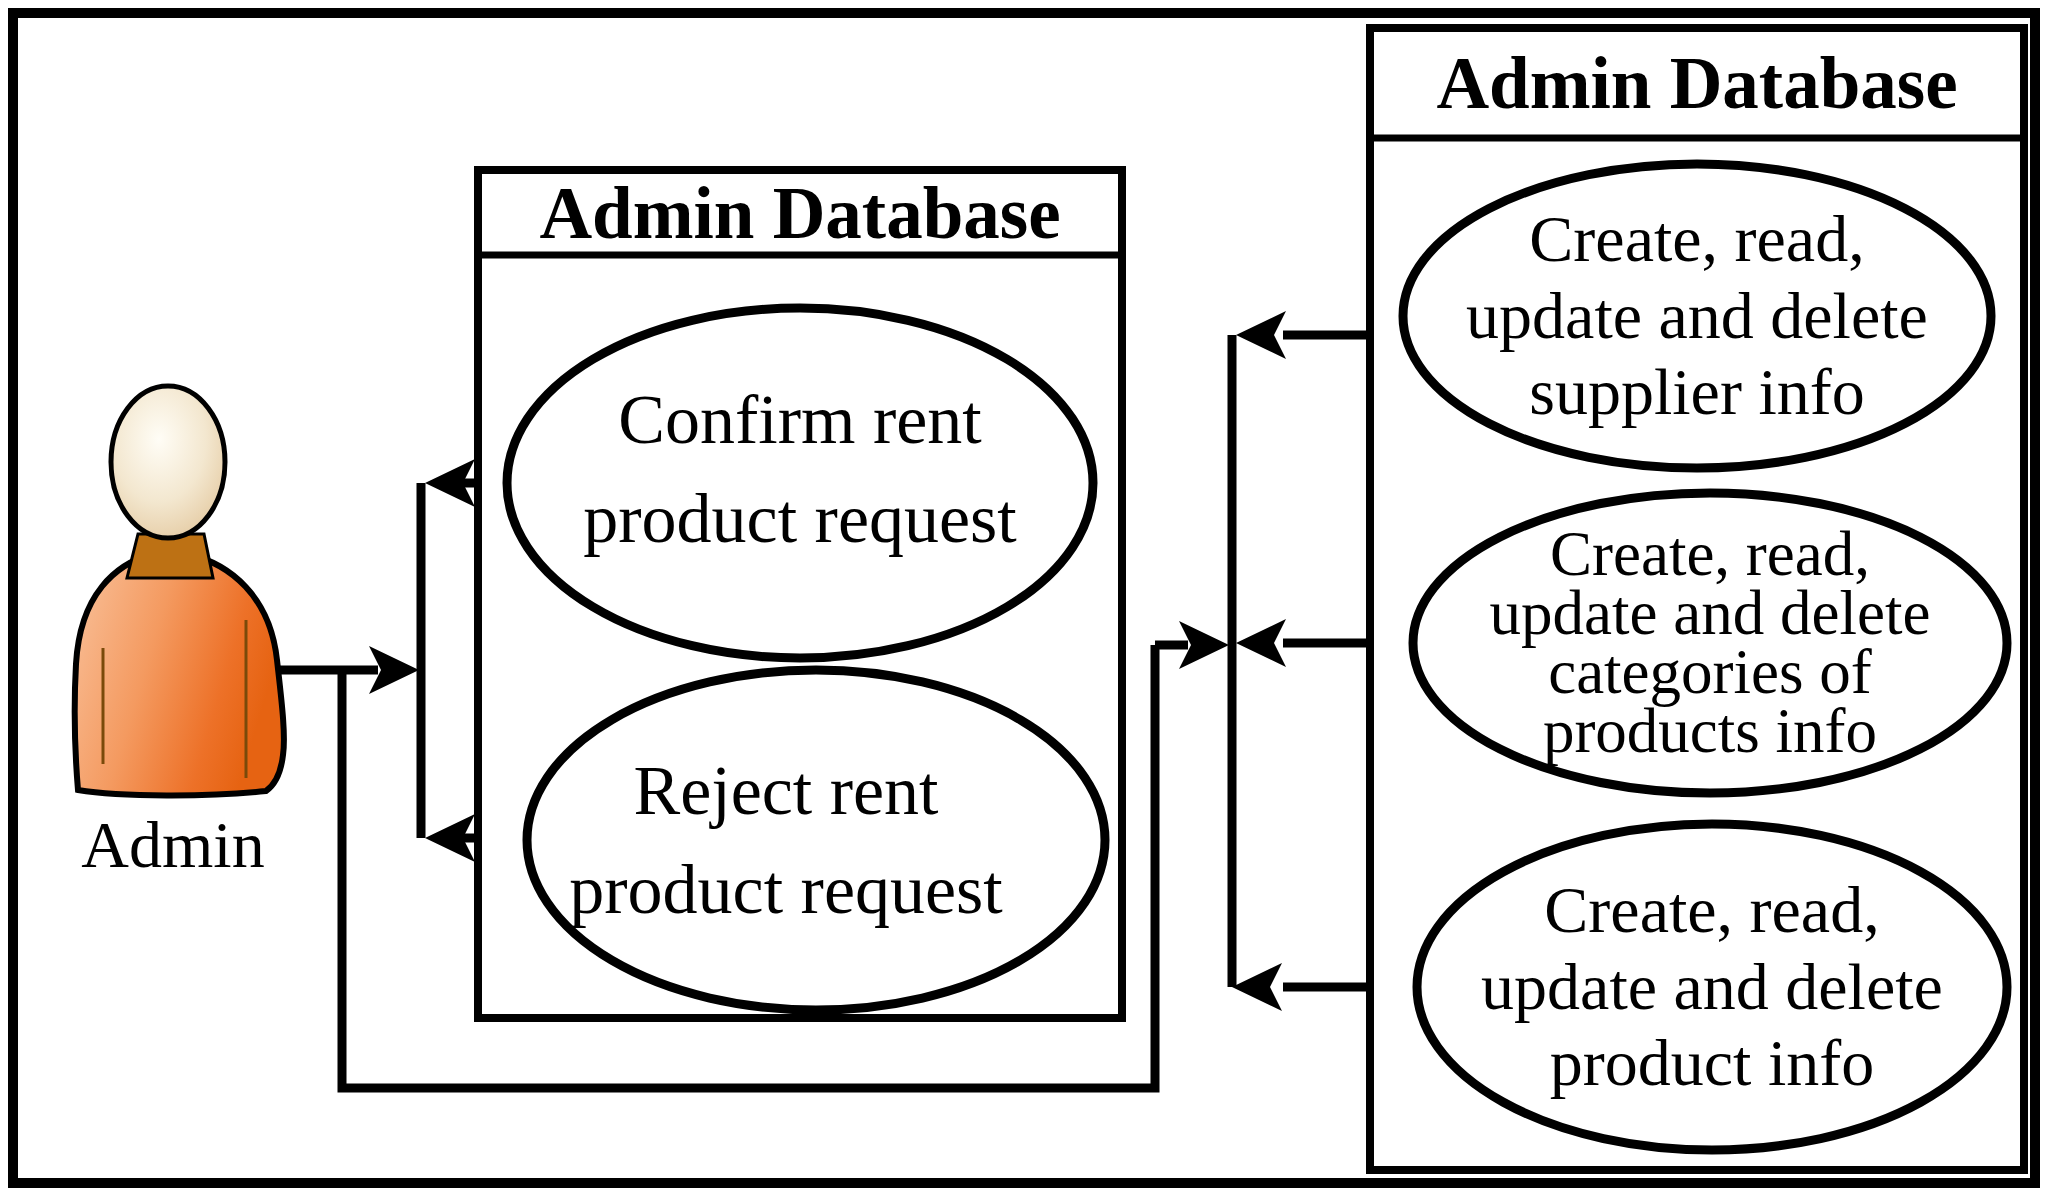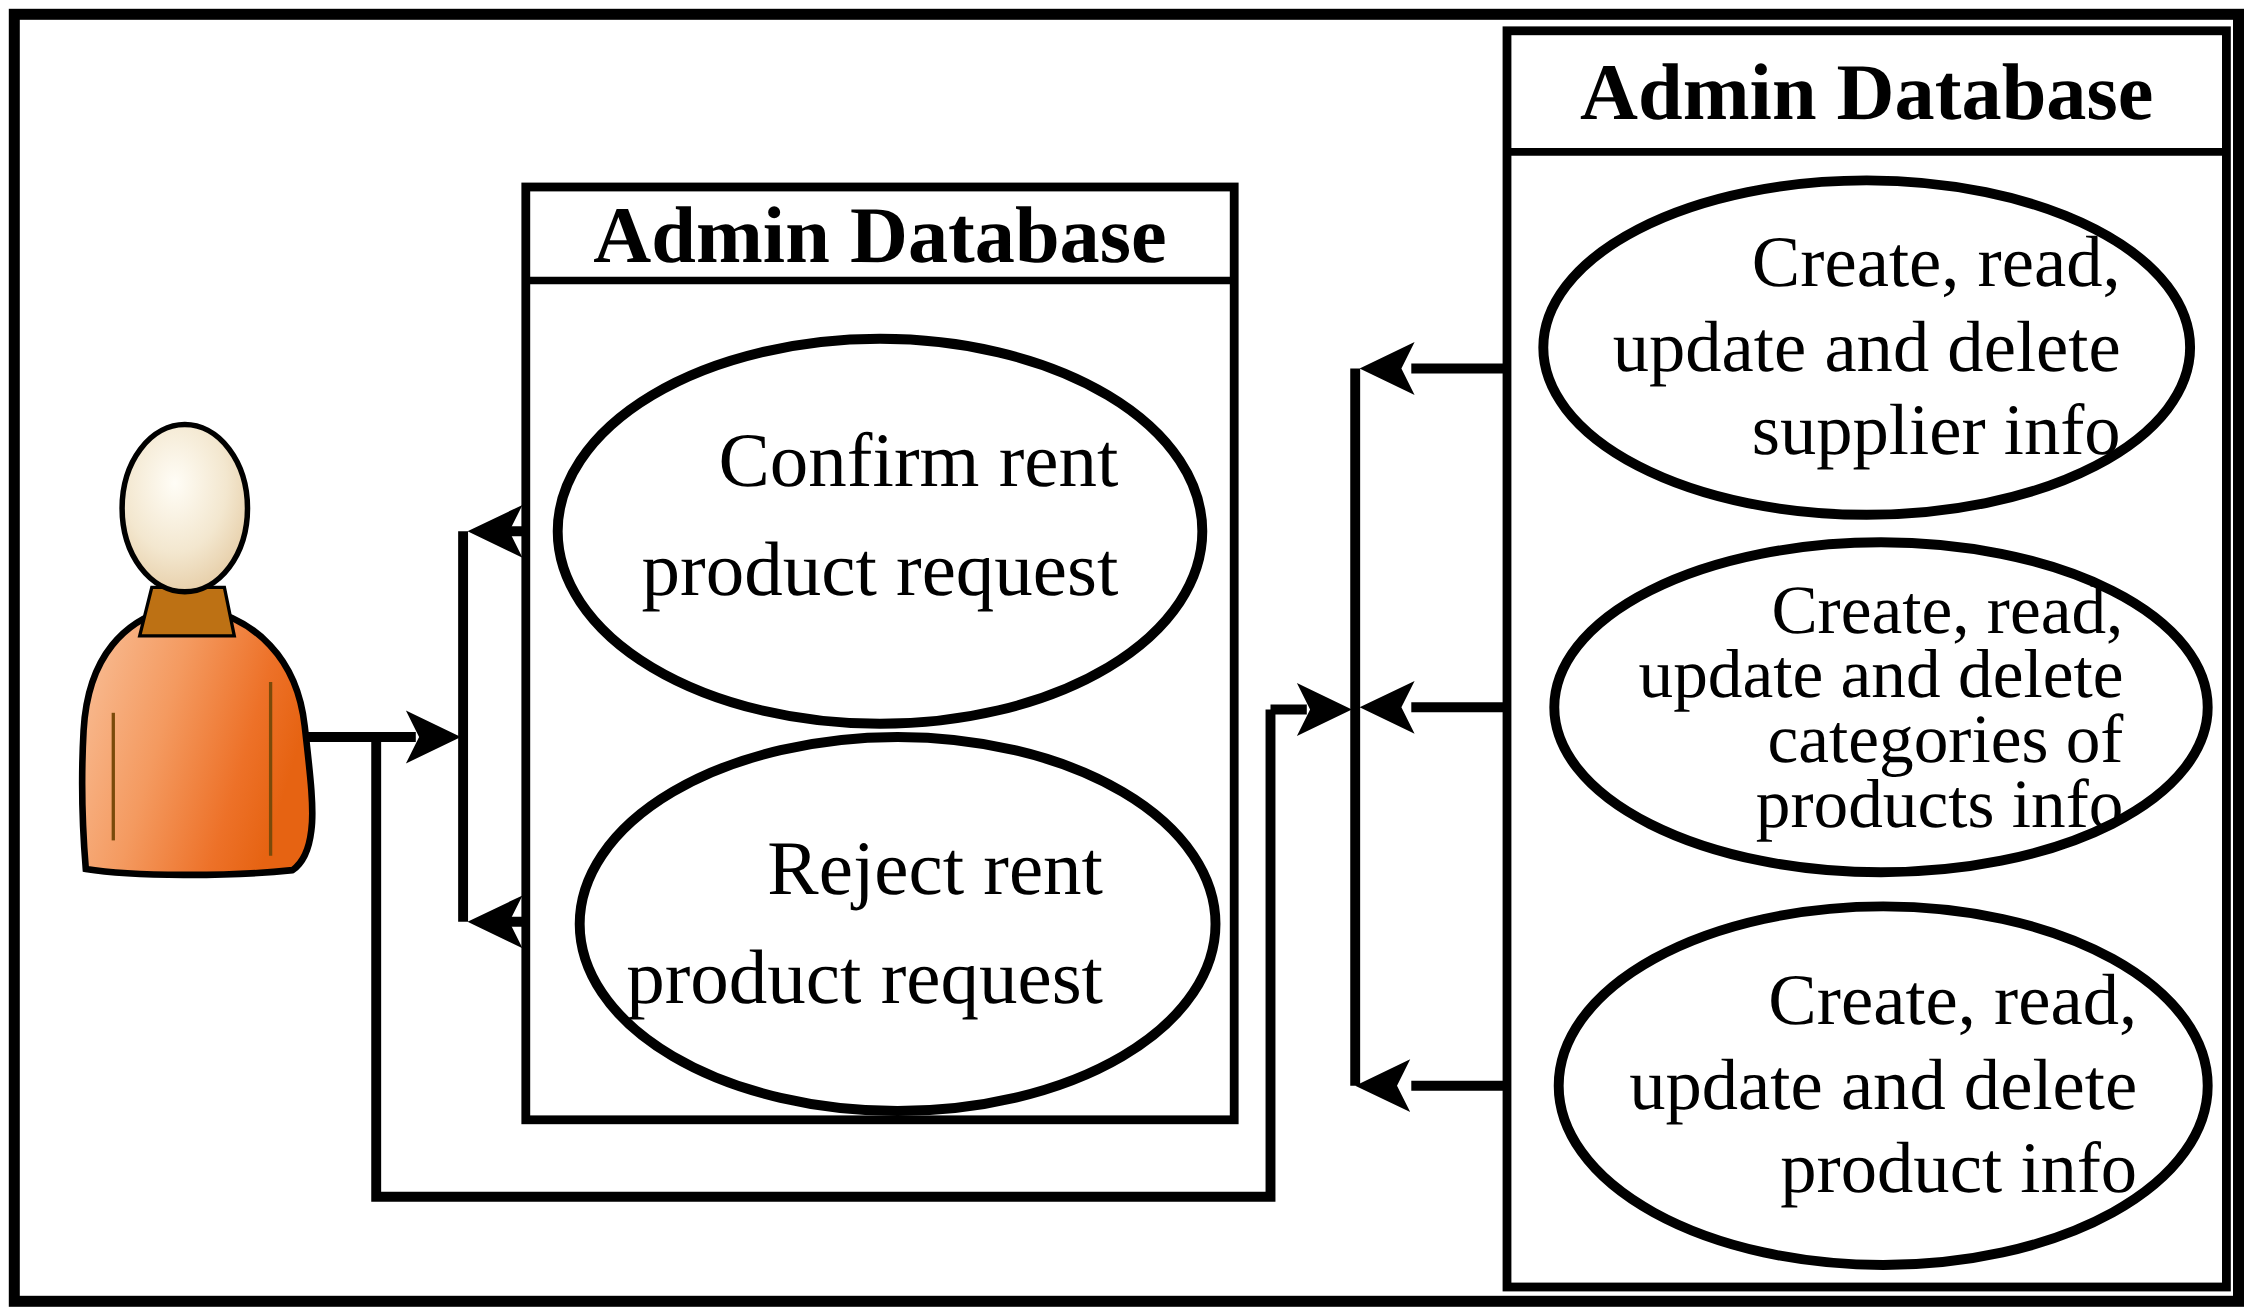--- a/index.html
+++ b/index.html
@@ -1,20 +1,20 @@
 <!DOCTYPE html>
 <html><head>
 <meta charset="utf-8">
 <style>
   html,body{margin:0;padding:0;background:#ffffff;}
   .stage{position:relative;width:2048px;height:1196px;background:#ffffff;overflow:hidden;
          font-family:"Liberation Serif","DejaVu Serif",serif;color:#000;}
   .stage svg{position:absolute;left:0;top:0;}
   .lbl{position:absolute;display:flex;align-items:center;justify-content:center;
-       text-align:right;white-space:pre-line;color:#000;pointer-events:none;}
+       text-align:center;white-space:pre-line;color:#000;pointer-events:none;}
   .box-title{font-weight:bold;font-size:73px;line-height:1;}
   .uc2{font-size:70px;line-height:1.42;}
   .uc3{font-size:66px;line-height:1.16;}
   .uc4{font-size:63px;line-height:0.94;}
   .actor-name{font-size:66px;line-height:1;}
 </style>
 </head>
 <body>
 
 <div class="stage">
@@ -105,13 +105,14 @@
 
   <div class="lbl uc4" style="left:1415px;top:495px;width:590px;height:296px;">Create, read,
 update and delete
 categories of
 products info</div>
 
   <div class="lbl uc3" style="left:1419px;top:826px;width:586px;height:322px;">Create, read,
 update and delete
 product info</div>
 
+  <div class="lbl actor-name" style="left:38px;top:800px;width:270px;height:90px;">Admin</div>
 </div>
 
 </body></html>

